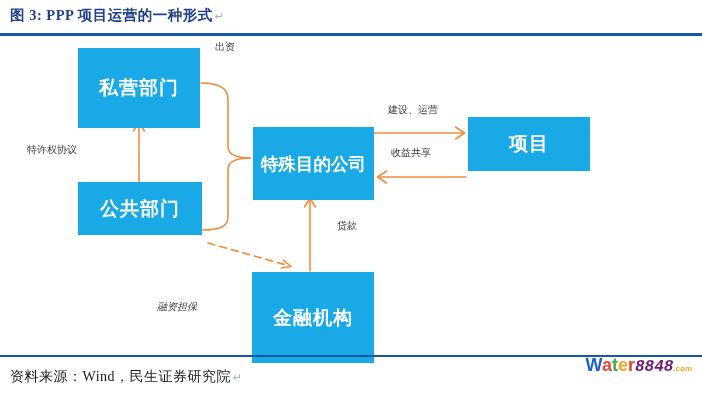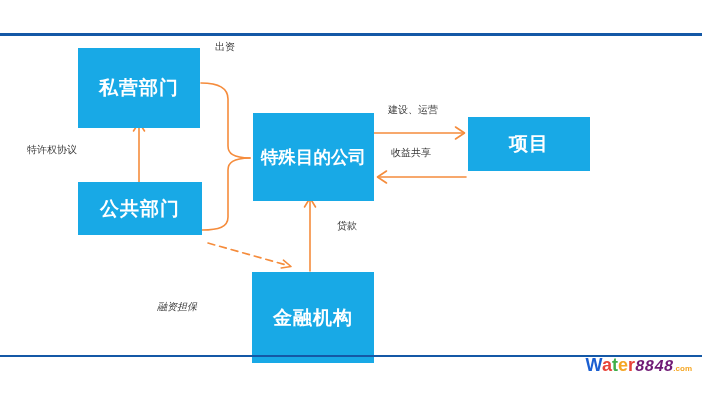--- a/index.html
+++ b/index.html
@@ -23,21 +23,21 @@
   .rule-bottom{top:355px;height:2px;}
 
   
   .box{
     position:absolute;background:#18a9e6;color:#ffffff;font-weight:bold;
     display:flex;align-items:center;justify-content:center;
     font-size:19px;letter-spacing:1px;
   }
   .b-private{left:78px;top:48px;width:122px;height:80px;}
   .b-public{left:78px;top:182px;width:124px;height:53px;}
-  .b-spv{left:253px;top:113px;width:121px;height:88px;font-size:17.5px;letter-spacing:0;}
+  .b-spv{left:253px;top:127px;width:121px;height:73px;font-size:17.5px;letter-spacing:0;}
   .b-project{left:468px;top:117px;width:122px;height:54px;font-family:Liberation Serif, serif;}
   .b-finance{left:252px;top:272px;width:122px;height:91px;}
 
   
   .lbl{position:absolute;color:#3a3a3a;font-size:10px;white-space:nowrap;}
   .l-invest{left:215px;top:40px;}
   .l-concession{left:27px;top:143px;}
   .l-build{left:388px;top:103px;}
   .l-share{left:391px;top:146px;}
   .l-loan{left:337px;top:219px;}
@@ -67,20 +67,23 @@
   .wm-line2{
     margin-top:3px;color:#1b5fd1;font-weight:bold;font-size:12px;
     letter-spacing:6px;padding-left:6px;white-space:nowrap;
   }
 </style>
 </head>
 <body>
 
 <div class="page">
 
+  <div class="title-row">
+    <span class="fig-title">图 3: PPP 项目运营的一种形式</span><span class="pmark">↵</span>
+  </div>
 
   <div class="rule rule-top"></div>
 
   <div>
     <svg class="arrows" width="702" height="402" viewBox="0 0 702 402">
 
       <path d="M139,124 L139,192"></path>
       <path d="M133.5,131 L139,122.5 L144.5,131"></path>
       <path d="M133.5,185 L139,193.5 L144.5,185"></path>
 
@@ -109,20 +112,23 @@
     <span class="lbl l-invest">出资</span>
     <span class="lbl l-concession">特许权协议</span>
     <span class="lbl l-build">建设、运营</span>
     <span class="lbl l-share">收益共享</span>
     <span class="lbl l-loan">贷款</span>
     <span class="lbl l-guarantee">融资担保</span>
   </div>
 
   <div class="rule rule-bottom"></div>
 
+  <div class="source-row">
+    <span>资料来源：Wind，民生证券研究院</span><span class="pmark">↵</span>
+  </div>
 
   <div class="watermark">
     <div class="wm-line1">
       <span class="wl c0">W</span><span class="wl c1">a</span><span class="wl c2">t</span><span class="wl c3">e</span><span class="wl c4">r</span><span class="wm-num">8848</span><span class="wm-com">.com</span>
     </div>
   </div>
 
 </div>
 
 </body></html>

